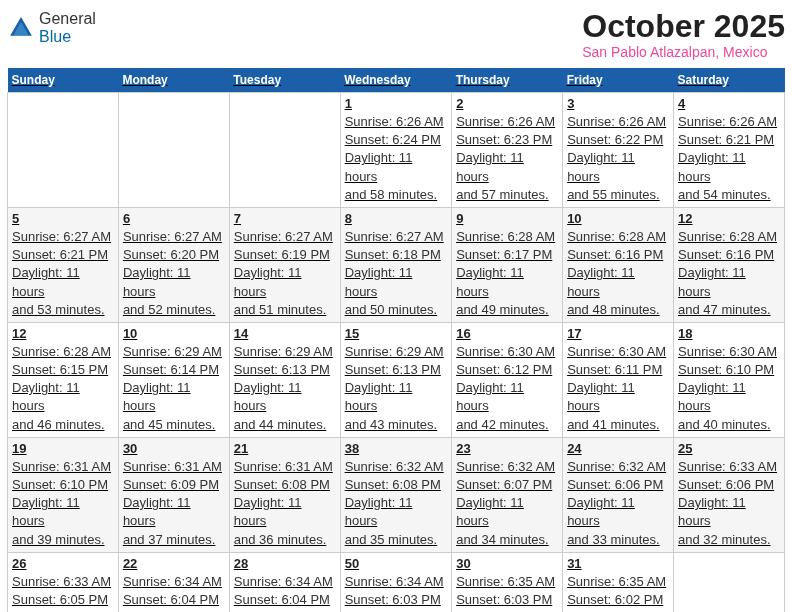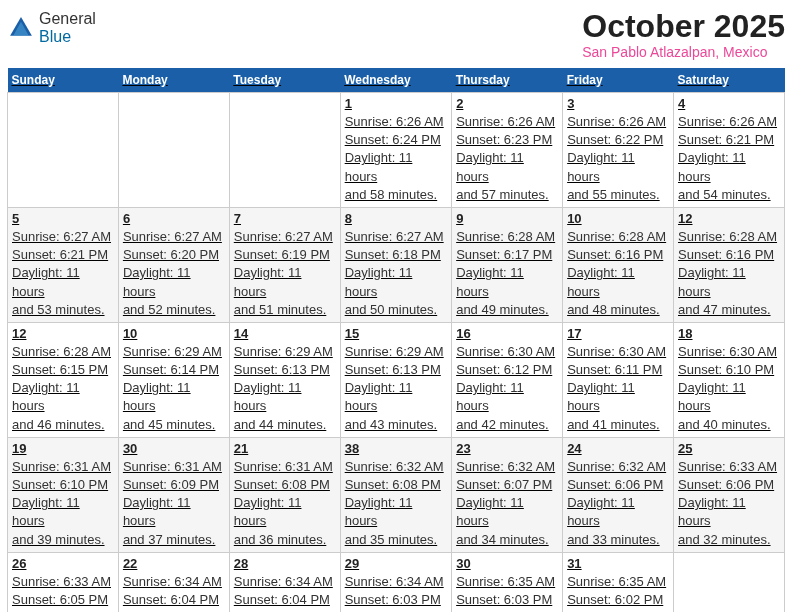--- a/index.html
+++ b/index.html
@@ -323,21 +323,21 @@
 and 30 minutes.</div>
           </td>
           <td>
             <div class="day-number">28</div>
             <div class="day-info" style="white-space: pre-line;">Sunrise: 6:34 AM
 Sunset: 6:04 PM
 Daylight: 11 hours
 and 29 minutes.</div>
           </td>
           <td>
-            <div class="day-number">29</div>
+            <div class="day-number">50</div>
             <div class="day-info" style="white-space: pre-line;">Sunrise: 6:34 AM
 Sunset: 6:03 PM
 Daylight: 11 hours
 and 28 minutes.</div>
           </td>
           <td>
             <div class="day-number">30</div>
             <div class="day-info" style="white-space: pre-line;">Sunrise: 6:35 AM
 Sunset: 6:03 PM
 Daylight: 11 hours

